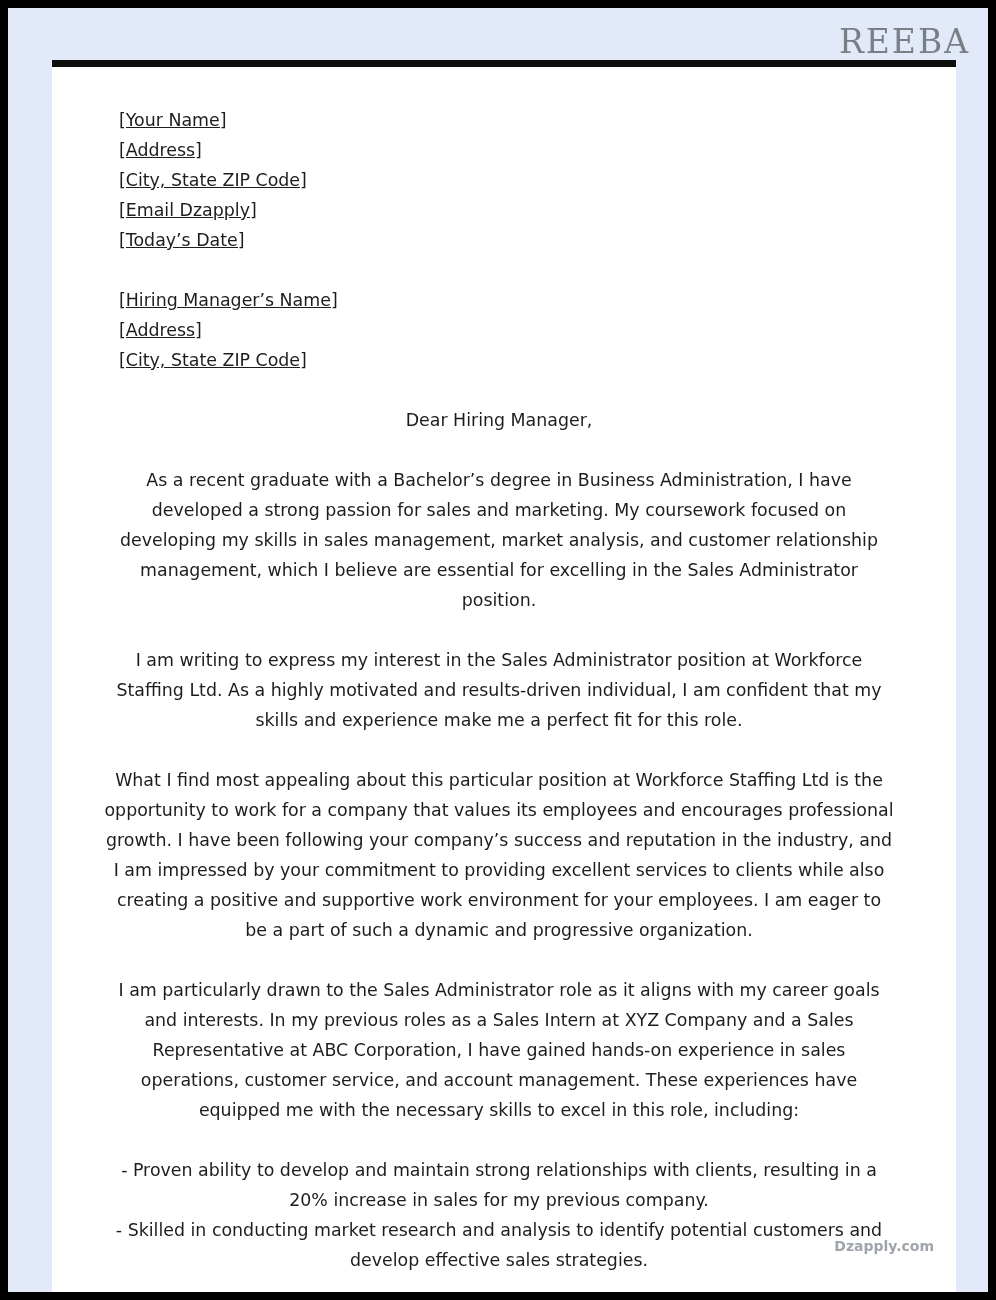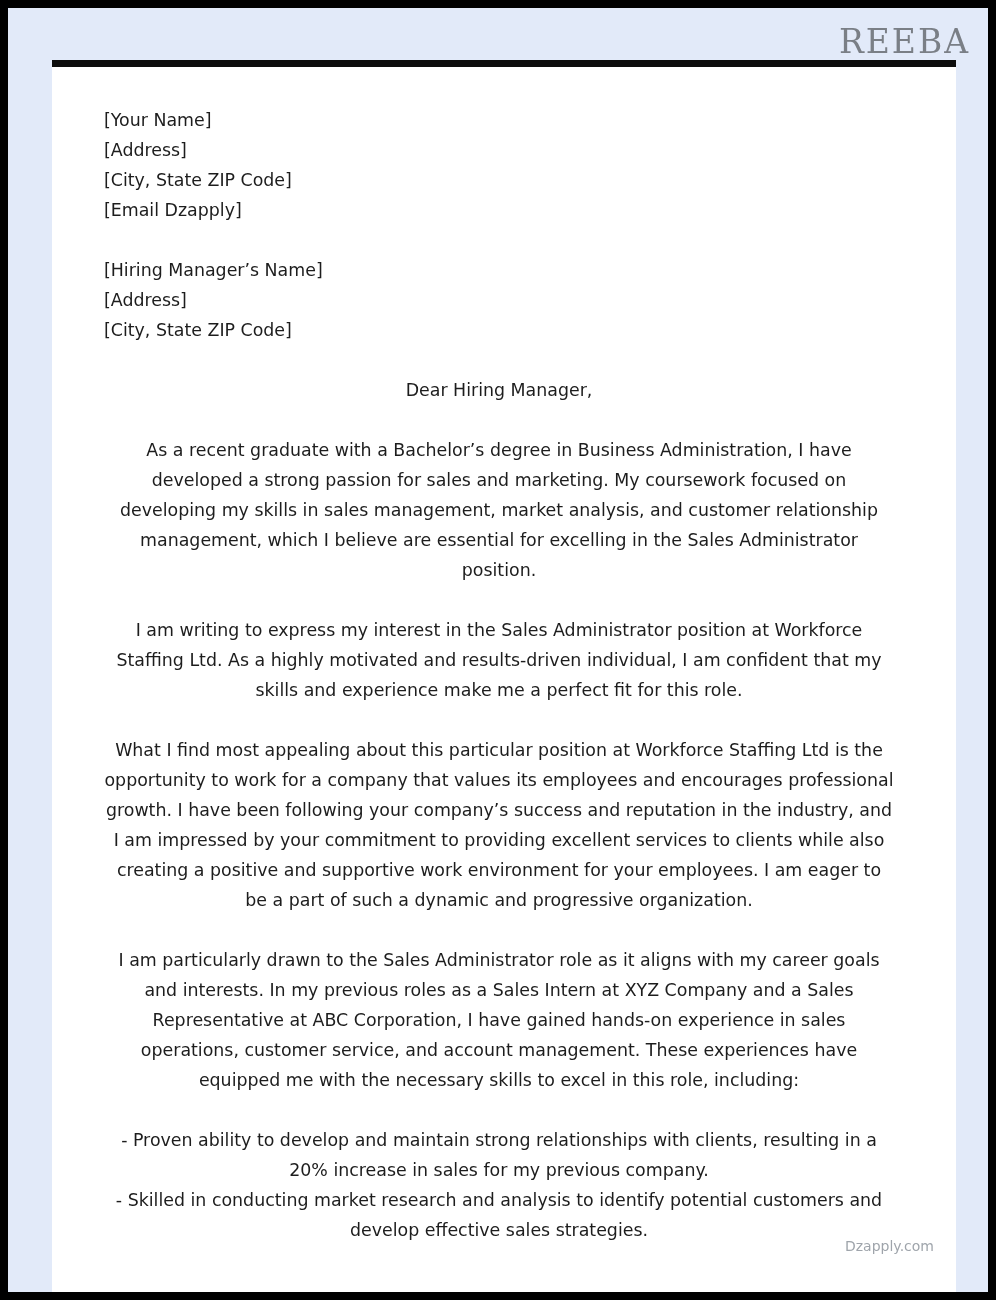--- a/index.html
+++ b/index.html
@@ -63,52 +63,55 @@
   .line {
     white-space: pre-wrap;
   }
   .para {
     margin: 0 0 30px 0;
     white-space: pre-wrap;
     max-width: 790px;
     text-align: center;
   }
   .block {
-    margin: 0 0 30px 0;
+    margin: 0 0 30px 15px;
+    text-decoration: underline;
   }
   .block .line {
     display: block;
   }
   .watermark {
     position: absolute;
     right: 54px;
     bottom: 38px;
     font-size: 14px;
     color: #9aa0a7;
     font-family: "DejaVu Sans", sans-serif;
     opacity: 0.95;
+    font-weight: bold;
   }
 </style>
 </head>
 <body>
 
 <div id="page">
 
   <div class="brand-bar">
     <div class="brand-text">REEBA</div>
   </div>
 
   <div class="doc-sheet">
     <div class="doc-body">
 
       <div class="block">
         <span class="line">[Your Name]</span>
         <span class="line">[Address]</span>
         <span class="line">[City, State ZIP Code]</span>
         <span class="line">[Email Dzapply]</span>
+        <span class="line">[Today’s Date]</span>
       </div>
 
       <div class="block">
         <span class="line">[Hiring Manager’s Name]</span>
         <span class="line">[Address]</span>
         <span class="line">[City, State ZIP Code]</span>
       </div>
 
       <p class="para">Dear Hiring Manager,</p>
 

